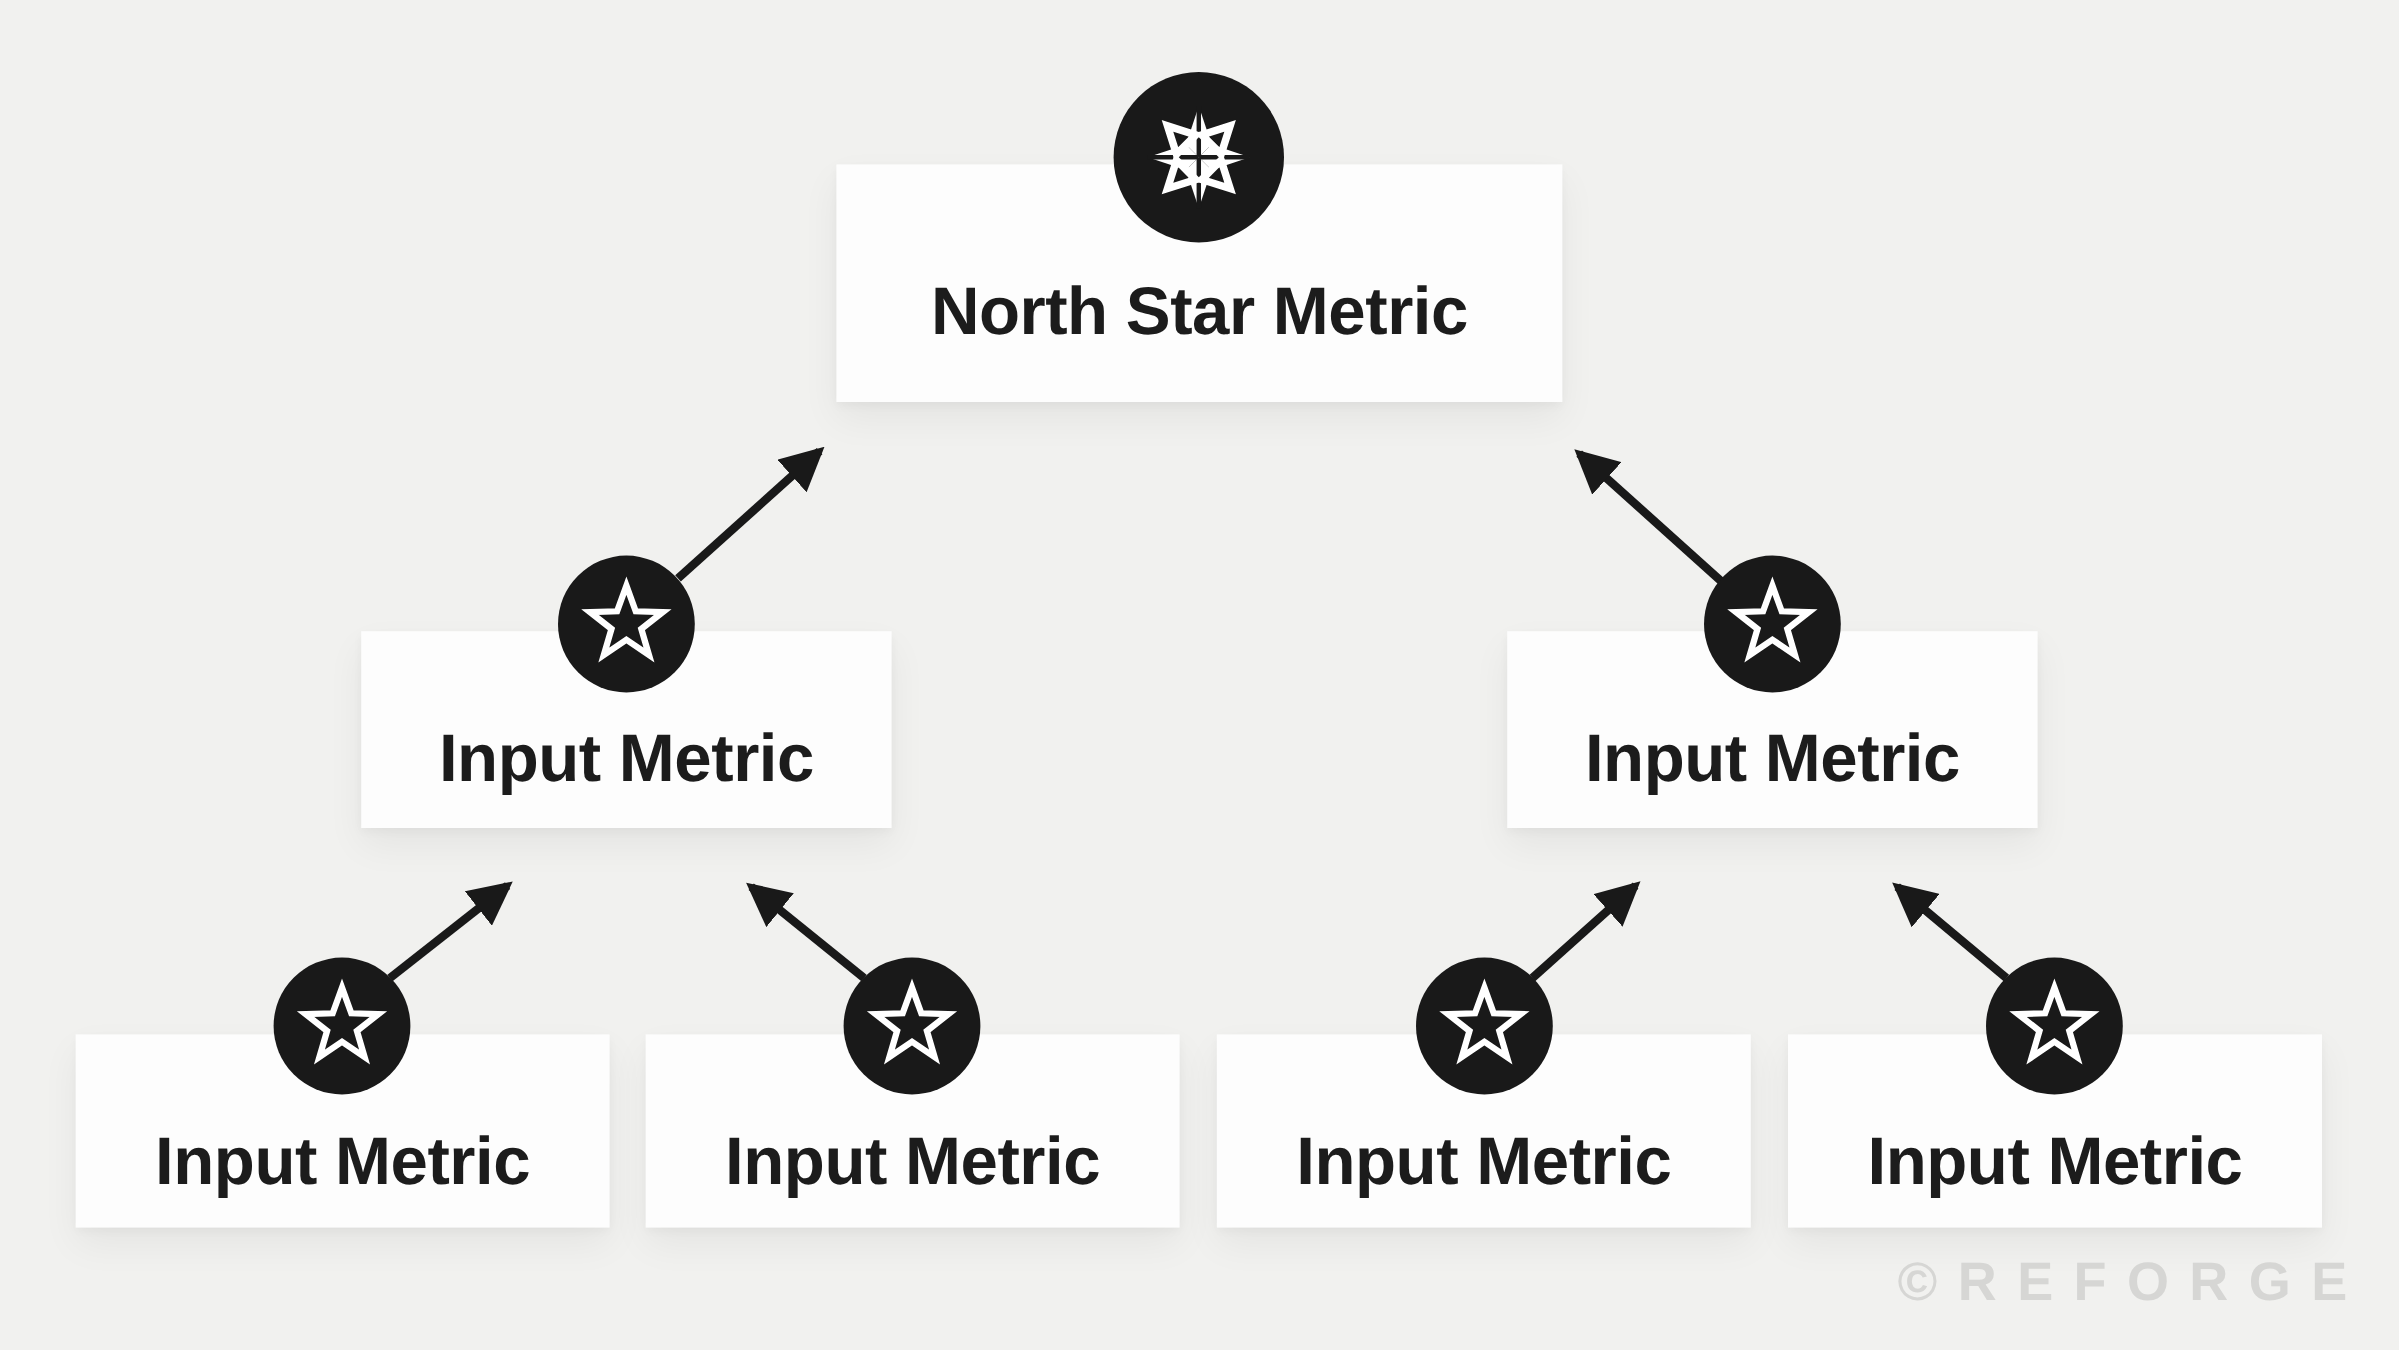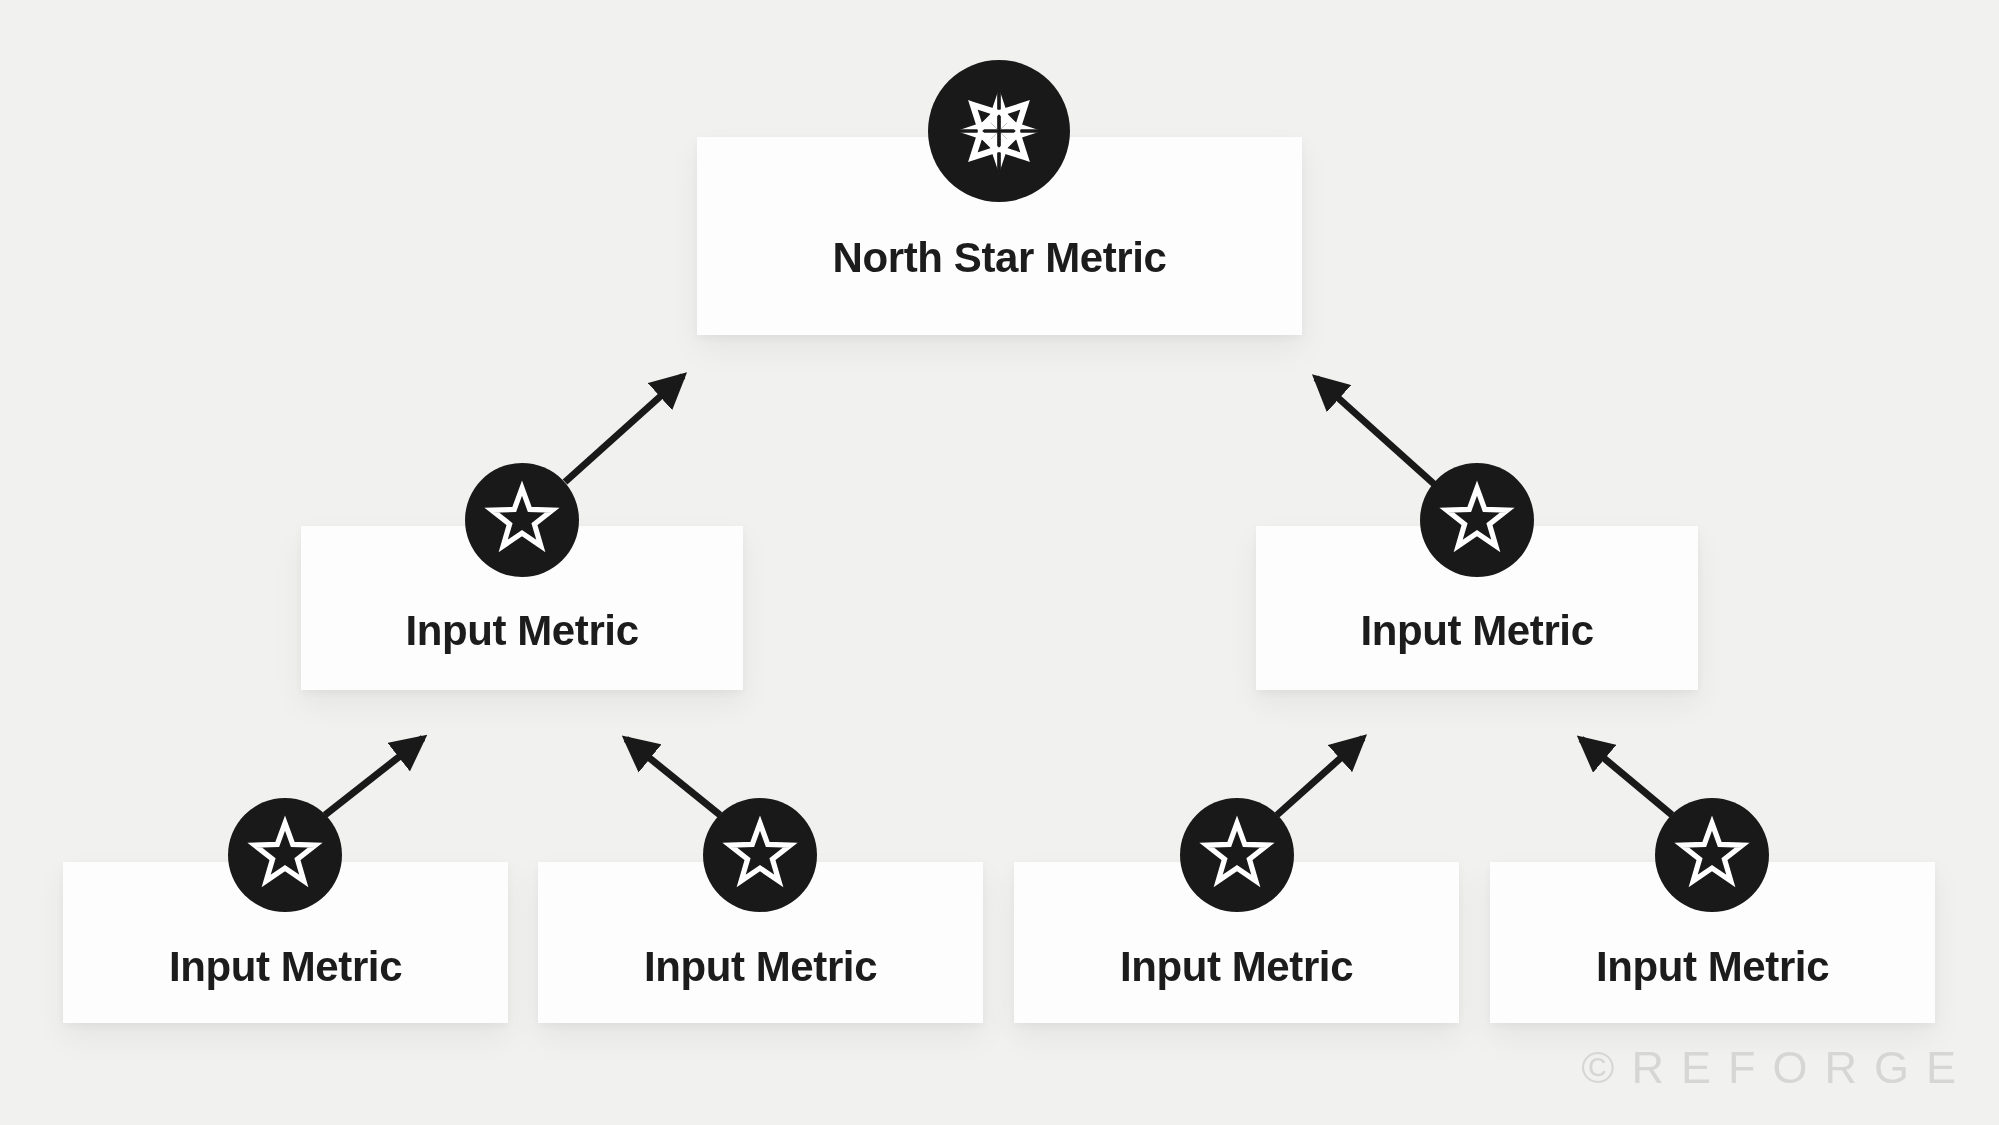--- a/index.html
+++ b/index.html
@@ -30,21 +30,21 @@
   .node {
     position: absolute;
     background: var(--node-bg);
     box-shadow: 0 14px 30px rgba(0,0,0,0.055), 0 3px 8px rgba(0,0,0,0.04);
     display: flex;
     align-items: center;
     justify-content: center;
   }
   .node .label {
     font-weight: bold;
-    font-size: 42px;
+    font-size: 56px;
     letter-spacing: -0.4px;
     color: var(--label-ink);
     white-space: nowrap;
   }
   .pos-top       { left: 697px;  top: 137px; width: 605px; height: 198px; padding-top: 44px; }
   .pos-mid-left  { left: 301px;  top: 526px; width: 442px; height: 164px; padding-top: 46px; }
   .pos-mid-right { left: 1256px; top: 526px; width: 442px; height: 164px; padding-top: 46px; }
   .pos-bottom-1  { left: 63px;   top: 862px; width: 445px; height: 161px; padding-top: 49px; }
   .pos-bottom-2  { left: 538px;  top: 862px; width: 445px; height: 161px; padding-top: 49px; }
   .pos-bottom-3  { left: 1014px; top: 862px; width: 445px; height: 161px; padding-top: 49px; }
@@ -66,21 +66,21 @@
   .badge-bottom-3   { left: 1180px; top: 798px; width: 114px; height: 114px; }
   .badge-bottom-4   { left: 1655px; top: 798px; width: 114px; height: 114px; }
   .compass-facet { fill: #ffffff; }
   .compass-seam  { stroke: var(--ink); stroke-width: 2.6; }
   .compass-diag  { fill: none; stroke: #ffffff; stroke-width: 4.4; stroke-linejoin: miter; }
   .star-outline  { fill: none; stroke: #ffffff; stroke-width: 4.6; stroke-linejoin: miter; }
   .watermark {
     position: absolute;
     top: 1042px;
     right: 26px;
-    font-weight: normal;
+    font-weight: bold;
     font-size: 45px;
     letter-spacing: 17px;
     color: var(--watermark-ink);
     white-space: nowrap;
   }
 </style>
 </head>
 <body>
 
 <div class="canvas">

